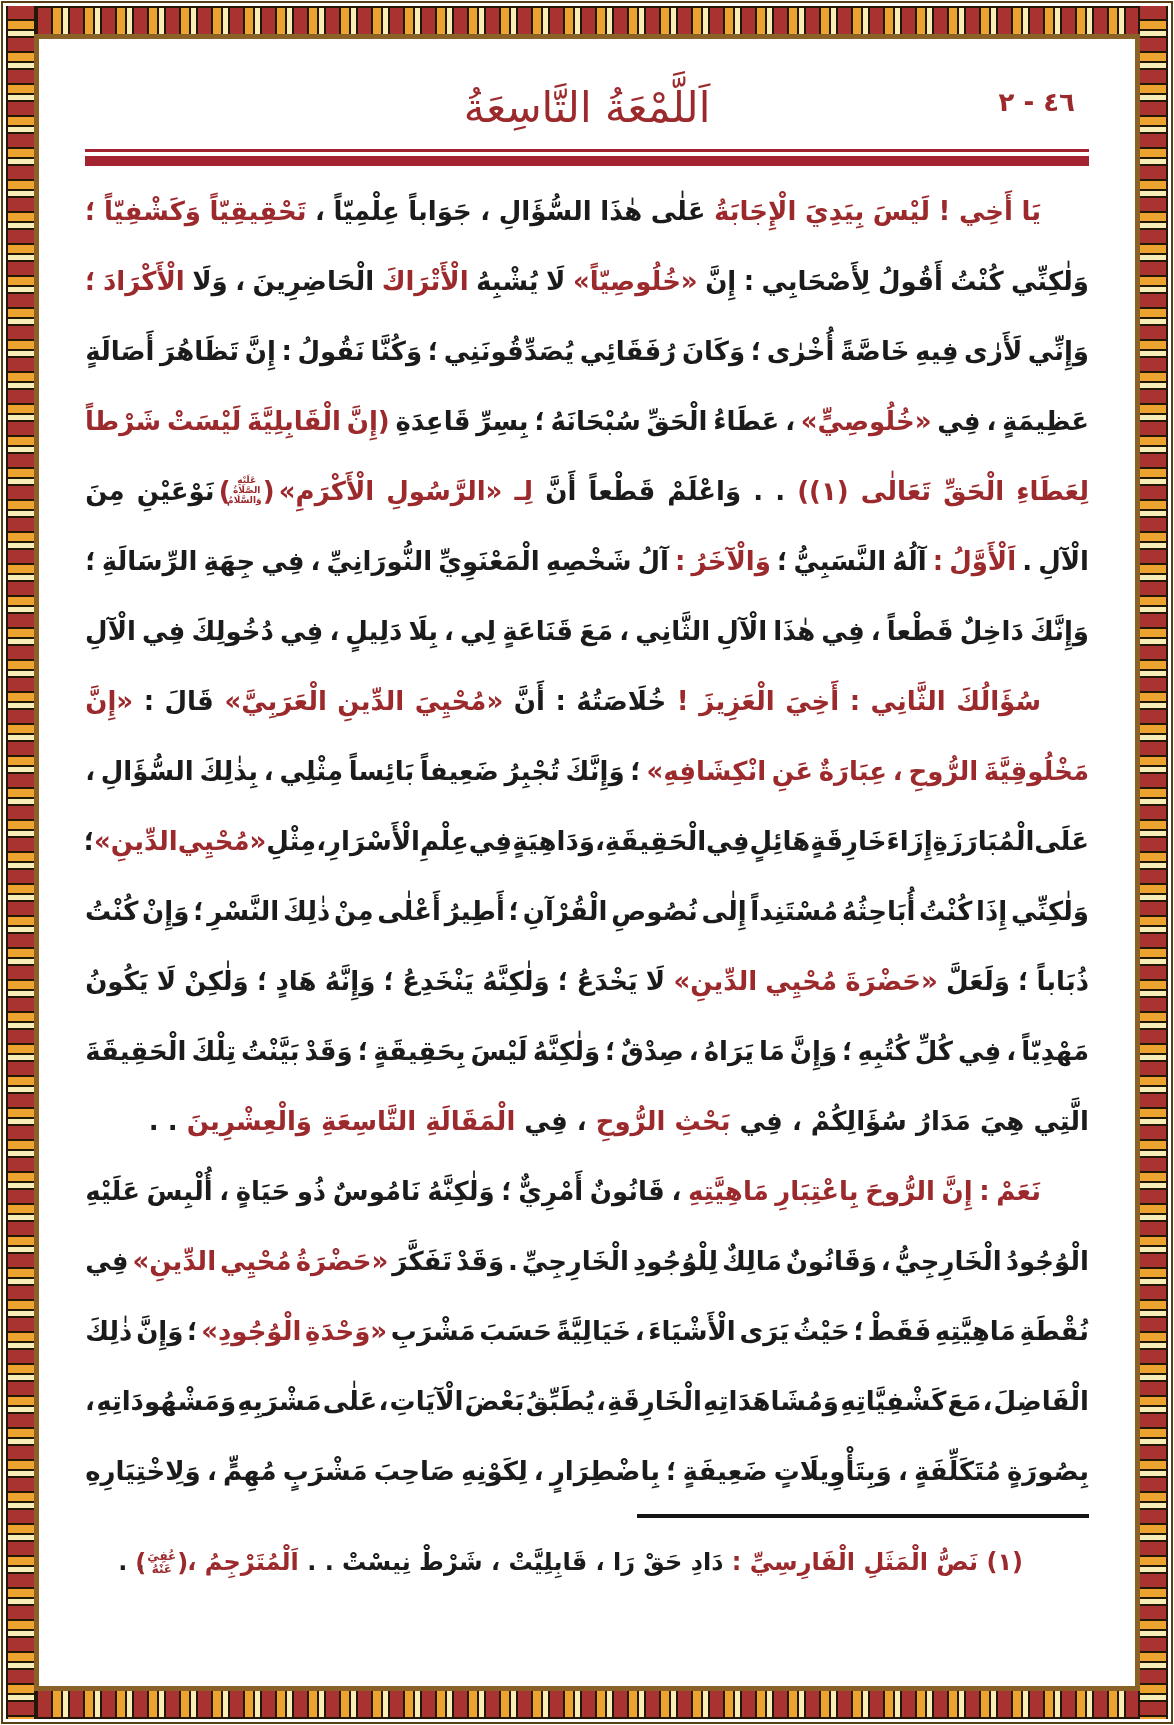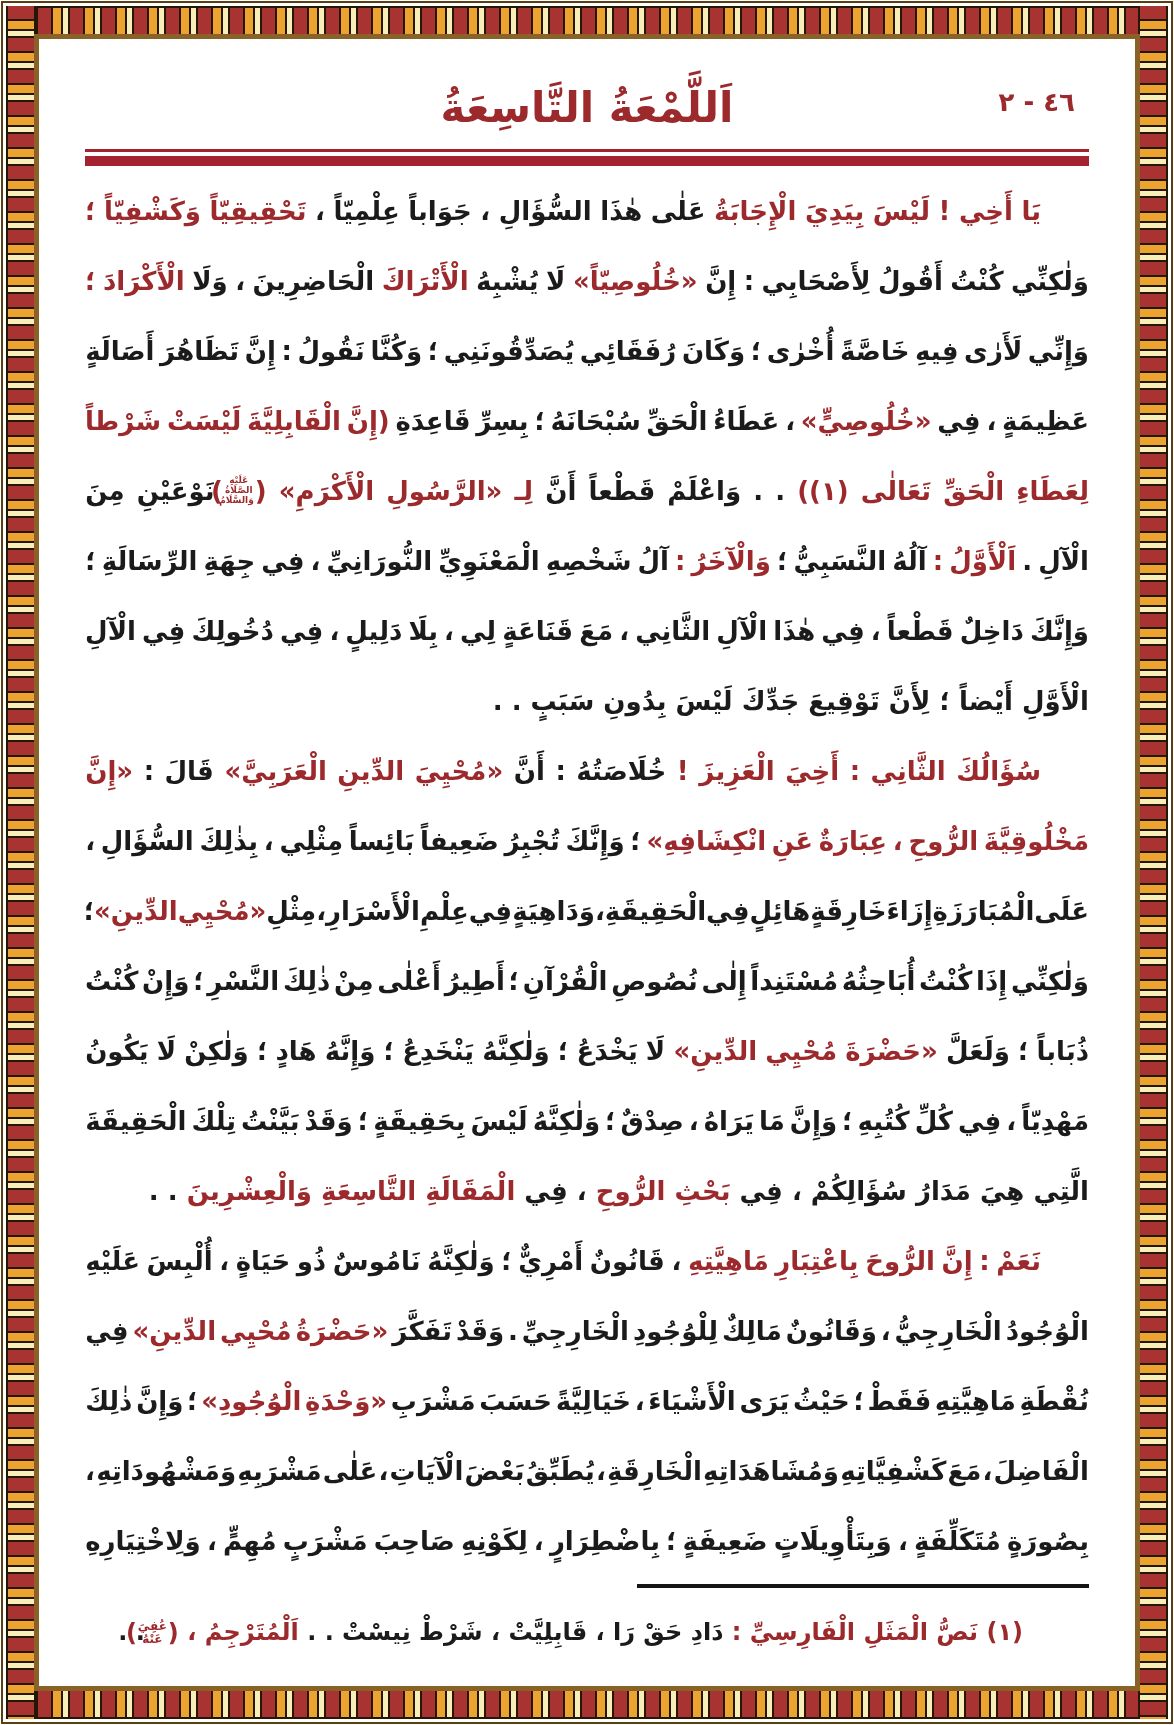--- a/index.html
+++ b/index.html
@@ -25,34 +25,34 @@
       var(--border-gold,#eda32f) 15px 23px,#231806 23px 25px,
       var(--border-cream,#f8eeb6) 25px 30px,#231806 30px 32px);}
   .orn.left{left:6px;}
   .orn.right{right:6px;}
   .frame-inner{position:absolute;inset:34px;border:5px solid var(--border-brown,#8a6228);pointer-events:none;}
 
   
   .content{position:absolute;inset:41px;padding:0 44px;direction:rtl;}
   .header{position:relative;height:96px;}
   .page-num{position:absolute;right:14px;top:46px;font-size:26px;font-weight:bold;color:var(--accent,#9c2a2d);}
-  .title{text-align:center;padding-top:42px;font-size:42px;font-weight:bold;color:var(--accent,#9c2a2d);}
+  .title{text-align:center;padding-top:42px;font-size:42px;font-weight:normal;color:var(--accent,#9c2a2d);}
   .rule-thin{border-top:3px solid var(--rule-red,#a32430);margin-top:12px;}
   .rule-thick{height:10px;background:var(--rule-red,#a32430);margin-top:4px;}
 
   .body-text{margin-top:10px;font-size:26px;font-weight:bold;}
   .line{height:70px;overflow:hidden;}
   .line.just{display:flex;align-items:center;justify-content:space-between;}
   .line.last{display:block;line-height:70px;text-align:right;}
   .line.indent{padding-right:48px;}
   .w{white-space:nowrap;flex:0 0 auto;}
   .b{color:var(--ink,#1b1b1b);}
   .r{color:var(--accent,#9c2a2d);}
 
-  .seal{display:inline-flex;align-items:center;justify-content:flex-start;
+  .seal{display:inline-flex;align-items:center;justify-content:center;
     width:40px;height:50px;font-size:9px;line-height:1.1;text-align:center;
     color:var(--accent,#9c2a2d);white-space:normal;flex:0 0 auto;vertical-align:middle;font-weight:bold;}
   .seal::before{content:"(";font-size:26px;margin-left:1px;}
   .seal::after{content:")";font-size:26px;margin-right:1px;}
   .seal .seal-txt{display:inline-block;width:30px;}
 
   .fn-sep{height:0;border-top:4px solid #151515;width:452px;margin:8px 0 0 auto;margin-right:0;margin-left:auto;}
   .footnote-line{margin-top:16px;font-size:24px;font-weight:bold;text-align:right;padding-right:66px;line-height:56px;}
   .footnote-line .seal{width:34px;height:42px;font-size:12px;}
   .footnote-line .seal::before,.footnote-line .seal::after{font-size:24px;}
@@ -201,21 +201,20 @@
         <span class="w b">لِي</span>
         <span class="w b">،</span>
         <span class="w b">بِلَا</span>
         <span class="w b">دَلِيلٍ</span>
         <span class="w b">،</span>
         <span class="w b">فِي</span>
         <span class="w b">دُخُولِكَ</span>
         <span class="w b">فِي</span>
         <span class="w b">الْآلِ</span>
       </div>
-      <div class="line last"><span class="b">الْأَوَّلِ أَيْضاً ؛ لِأَنَّ تَوْقِيعَ جَدِّكَ لَيْسَ بِدُونِ سَبَبٍ . . </span></div>
       <div class="line just indent">
         <span class="w r">سُؤَالُكَ</span>
         <span class="w r">الثَّانِي</span>
         <span class="w r">:</span>
         <span class="w r">أَخِيَ</span>
         <span class="w r">الْعَزِيزَ</span>
         <span class="w r">!</span>
         <span class="w b">خُلَاصَتُهُ</span>
         <span class="w b">:</span>
         <span class="w b">أَنَّ</span>

